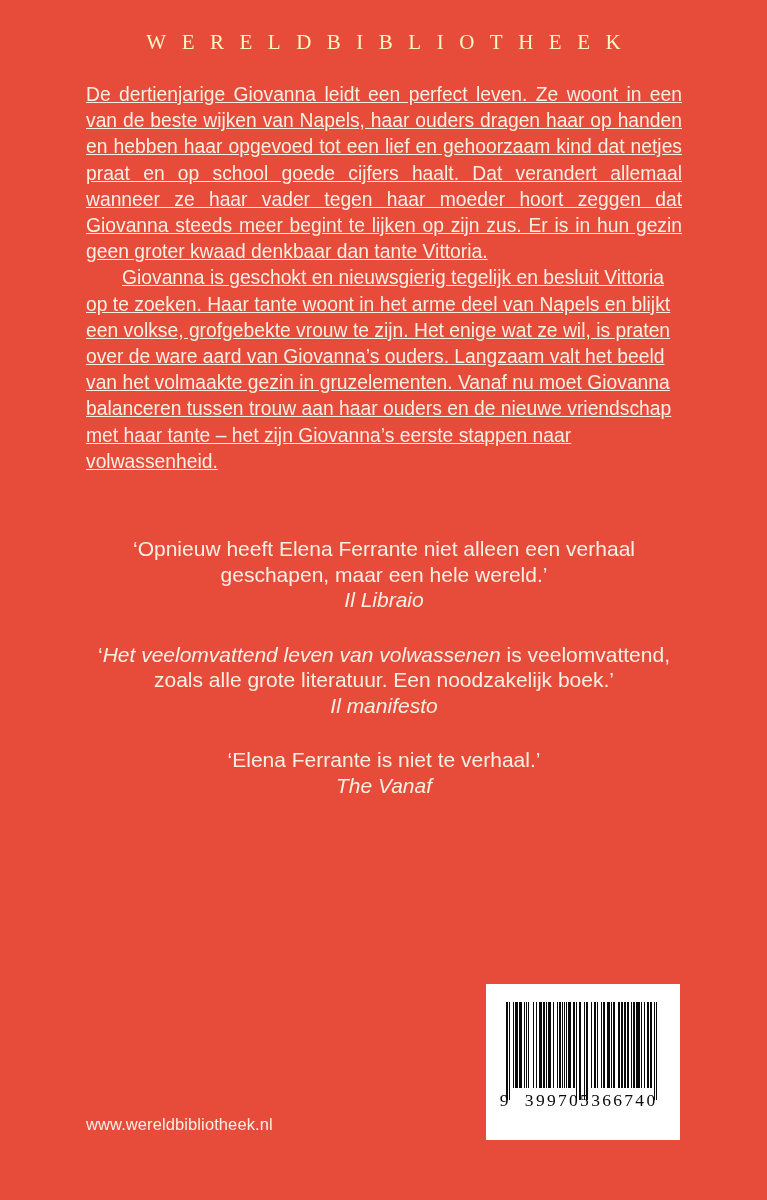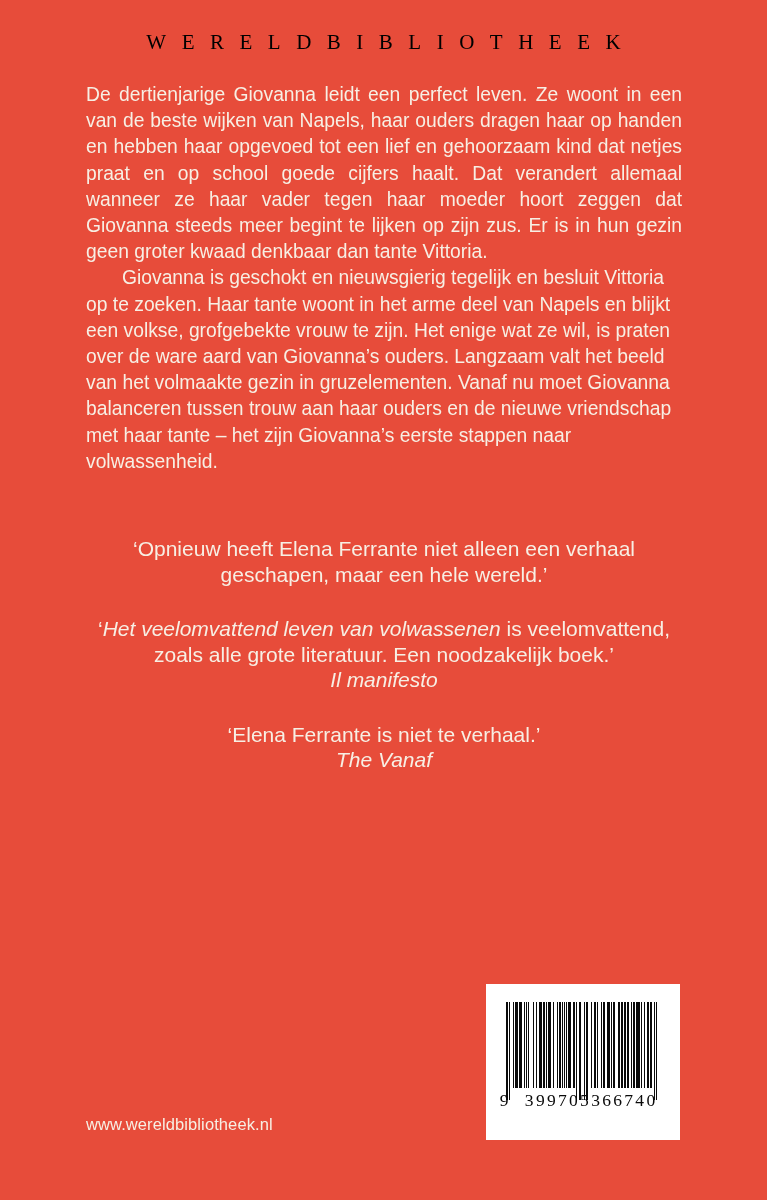--- a/index.html
+++ b/index.html
@@ -26,40 +26,41 @@
     position: absolute;
     left: 0;
     right: 0;
     top: 30px;
     text-align: center;
     font-family: "Liberation Serif", serif;
     font-size: 21px;
     font-weight: 400;
     letter-spacing: 15.5px;
     text-indent: 15.5px;
-    color: #000000;
+    color: #fef9c3;
     white-space: nowrap;
   }
 
   
   .blurb {
     position: absolute;
     left: 86px;
     top: 82px;
     width: 596px;
     color: #f7efe4;
     font-size: 19.3px;
     line-height: 26.2px;
     text-align: justify;
     text-justify: inter-word;
     -webkit-hyphens: none;
     hyphens: none;
   }
   .blurb p {
     margin: 0;
+    text-decoration: underline;
   }
   .blurb p.indent {
     text-indent: 36px;
   }
   .blurb p:last-child {
     text-align: left;
   }
 
   
   .quotes {
@@ -163,20 +164,21 @@
 
   <div class="blurb">
     <p>De dertienjarige Giovanna leidt een perfect leven. Ze woont in een van de beste wijken van Napels, haar ouders dragen haar op handen en hebben haar opgevoed tot een lief en gehoorzaam kind dat netjes praat en op school goede cijfers haalt. Dat verandert allemaal wanneer ze haar vader tegen haar moeder hoort zeggen dat Giovanna steeds meer begint te lijken op zijn zus. Er is in hun gezin geen groter kwaad denkbaar dan tante Vittoria.</p>
     <p class="indent">Giovanna is geschokt en nieuwsgierig tegelijk en besluit Vittoria op te zoeken. Haar tante woont in het arme deel van Napels en blijkt een volkse, grofgebekte vrouw te zijn. Het enige wat ze wil, is praten over de ware aard van Giovanna’s ouders. Langzaam valt het beeld van het volmaakte gezin in gruzelementen. Vanaf nu moet Giovanna balanceren tussen trouw aan haar ouders en de nieuwe vriendschap met haar tante – het zijn Giovanna’s eerste stappen naar volwassenheid.</p>
   </div>
 
   <div class="quotes">
 
     <div class="quote">
       <span class="text"><span>‘Opnieuw heeft Elena Ferrante niet alleen een verhaal geschapen, maar een hele wereld.’</span><span class="title-italic"></span><span></span></span>
+      <span class="source">Il Libraio</span>
     </div>
 
     <div class="quote">
       <span class="text"><span>‘</span><span class="title-italic">Het veelomvattend leven van volwassenen</span><span> is veelomvattend, zoals alle grote literatuur. Een noodzakelijk boek.’</span></span>
       <span class="source">Il manifesto</span>
     </div>
 
     <div class="quote">
       <span class="text"><span>‘Elena Ferrante is niet te verhaal.’</span><span class="title-italic"></span><span></span></span>
       <span class="source">The Vanaf</span>

